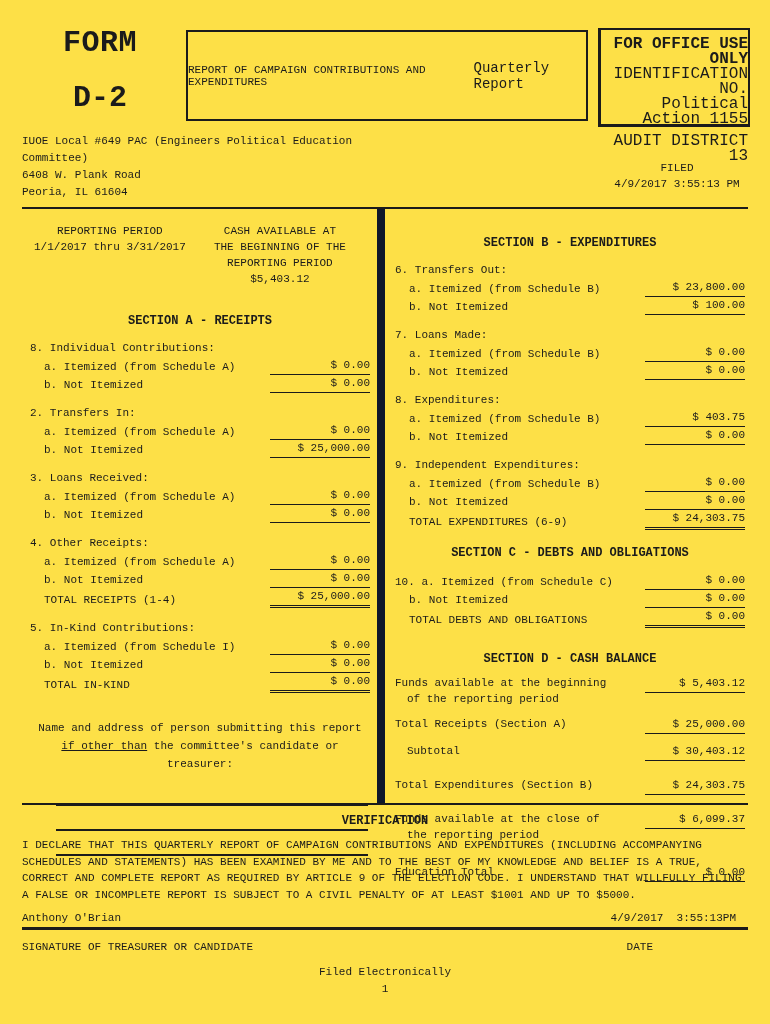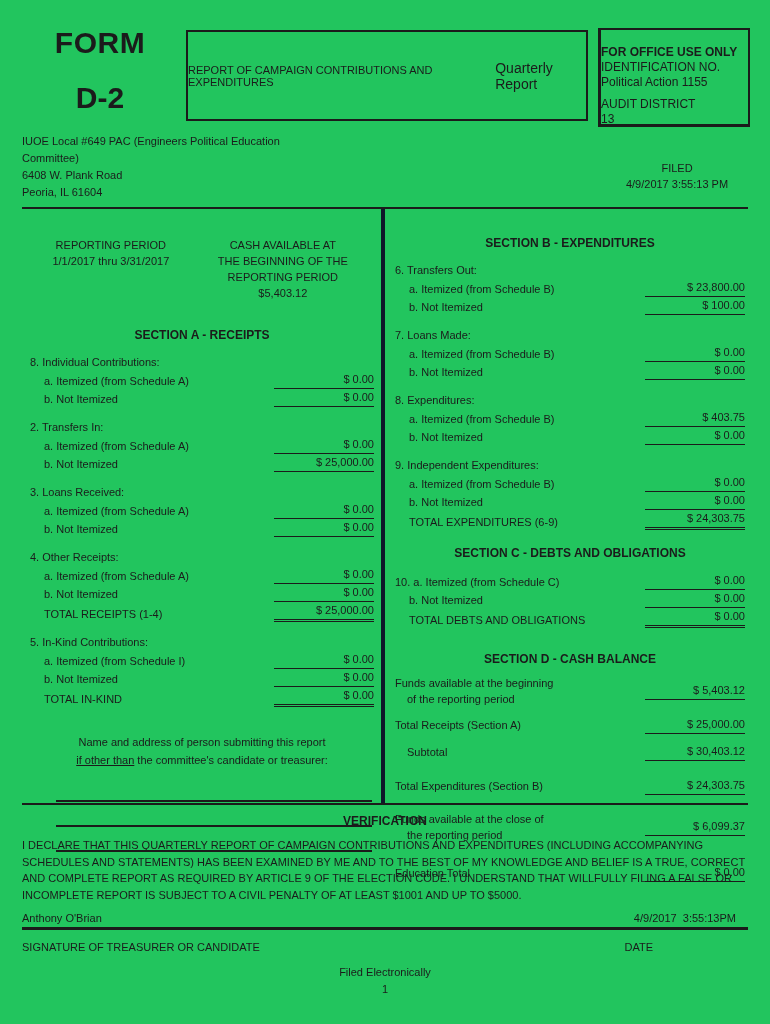--- a/index.html
+++ b/index.html
@@ -1,38 +1,38 @@
 <!DOCTYPE html>
 <html><head>
 <meta charset="utf-8">
 <style>
   html,body{margin:0;padding:0;background:#ffffff;}
-  .page{position:relative;width:770px;height:1024px;background:#22c55e;
-        font-family:Liberation Sans, sans-serif;font-size:11px;color:#1b1b1b;overflow:hidden;}
+  .page{position:relative;width:770px;height:1024px;background:#fde047;
+        font-family:Liberation Mono, monospace;font-size:11px;color:#1b1b1b;overflow:hidden;}
 
   
   .form-block{position:absolute;left:38px;top:26px;width:124px;text-align:center;font-weight:bold;}
   .form-word{font-size:30px;letter-spacing:.5px;}
   .form-number{font-size:30px;margin-top:21px;}
   .title-box{position:absolute;left:186px;top:30px;width:402px;height:91px;border:2px solid #1b1b1b;
              box-sizing:border-box;display:flex;flex-direction:row;align-items:center;justify-content:center;gap:15px;}
   .title-line1{font-size:11px;}
   .title-line2{font-size:14px;}
   .office-box{position:absolute;left:598px;top:28px;width:152px;height:99px;border:2px solid #1b1b1b;
-              border-left-width:3px;border-bottom-width:3px;box-sizing:border-box;text-align:left;
-              padding-top:15px;font-size:12px;line-height:15px;}
+              border-left-width:3px;border-bottom-width:3px;box-sizing:border-box;text-align:right;
+              padding-top:7px;font-size:16px;line-height:15px;}
   .office-l1{font-weight:bold;}
   .office-gap{margin-top:7px;}
   .committee{position:absolute;left:22px;top:133px;line-height:17px;}
   .filed{position:absolute;left:592px;top:160px;width:170px;text-align:center;line-height:16px;}
 
   
   .main{position:absolute;left:22px;top:207px;width:726px;height:598px;box-sizing:border-box;
         border-top:2px solid #1b1b1b;border-bottom:2px solid #1b1b1b;display:flex;}
-  .col-left{width:363px;box-sizing:border-box;border-right:4px solid #0f172a;padding:22px 7px 0 8px;}
+  .col-left{width:363px;box-sizing:border-box;border-right:8px solid #0f172a;padding:8px 7px 0 8px;}
   .col-right{flex:1;box-sizing:border-box;padding:8px 3px 0 10px;}
 
   .period-row{display:flex;padding-top:6px;}
   .period-left{width:47%;text-align:center;line-height:16px;}
   .period-right{width:53%;text-align:center;line-height:16px;}
 
   .sec-head{text-align:center;font-weight:bold;font-size:12px;}
   .sec-head.a{margin-top:27px;}
   .sec-head.b{margin-top:19px;}
   .sec-head.c{margin-top:16px;}
@@ -43,21 +43,21 @@
   .row{display:flex;align-items:flex-end;margin-top:1px;line-height:15px;}
   .row-label{padding-left:14px;}
   .amt{margin-left:auto;width:100px;text-align:right;border-bottom:1.5px solid #1b1b1b;padding-bottom:1px;}
   .amt.total{border-bottom:3px double #1b1b1b;}
 
   .submit-note{text-align:center;margin-top:26px;line-height:18px;}
   .submit-note .ul{text-decoration:underline;}
   .blank-line{margin-left:26px;margin-right:2px;border-bottom:2px solid #1b1b1b;height:23px;}
   .blank-line.first{height:31px;}
 
-  .d-row{display:flex;align-items:center;margin-top:9px;line-height:16px;}
+  .d-row{display:flex;align-items:flex-start;margin-top:9px;line-height:16px;}
   .d-row.gap{margin-top:16px;}
   .d-label .l2{padding-left:12px;}
   .d-label.indent{padding-left:12px;}
 
   
   .verification{position:absolute;left:22px;top:805px;width:726px;}
   .ver-head{text-align:center;font-weight:bold;font-size:12px;margin-top:9px;}
   .ver-body{margin-top:9px;line-height:16.5px;}
   .sign-row{display:flex;justify-content:space-between;align-items:flex-end;margin-top:9px;padding-right:12px;}
   .sign-dt{white-space:pre;}

